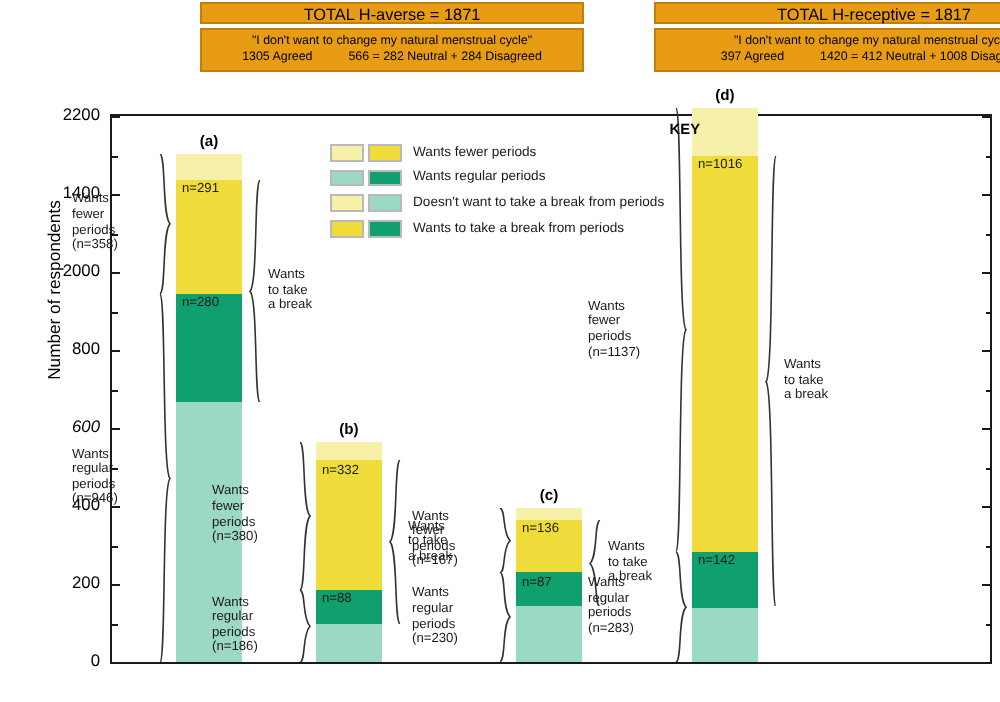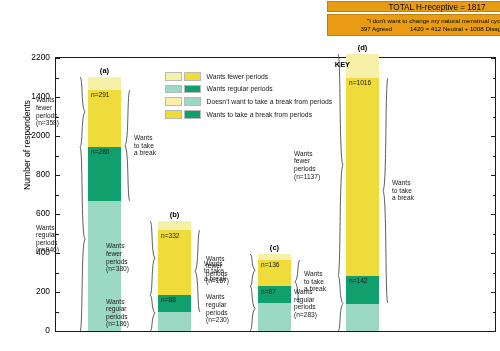--- a/index.html
+++ b/index.html
@@ -84,41 +84,51 @@
   .sw2{margin-left:1.5px;}
   .key-lab{font-size:6.8px;color:#1a1a1a;margin-left:6px;white-space:nowrap;}
 </style>
 </head>
 <body>
 
 <div id="root">
 
   <div class="banner-row">
 
+    <div class="banner" id="banner0" style="left:0px;width:192px;">
+      <div class="title">TOTAL H-averse = 1871</div>
+      <div class="sub">
+        <div class="l1">"I don't want to change my natural menstrual cycle"</div>
+        <div class="l2">
+          <span>1305 Agreed</span>
+          <span>566 = 282 Neutral + 284 Disagreed</span>
+        </div>
+      </div>
+    </div>
 
     <div class="banner" id="banner1" style="left:200px;width:220px;margin-left:27px;">
       <div class="title">TOTAL H-receptive = 1817</div>
       <div class="sub">
         <div class="l1">"I don't want to change my natural menstrual cycle"</div>
         <div class="l2">
           <span>397 Agreed</span>
           <span>1420 = 412 Neutral + 1008 Disagreed</span>
         </div>
       </div>
     </div>
   </div>
 
   <div style="position:absolute;left:-38px;top:140px;width:130px;text-align:center;
               transform:rotate(-90deg);font-size:8.6px;color:#000;white-space:nowrap;">Number of respondents</div>
 
   <div id="ylabels">
       <div style="position: absolute; left: 22px; width: 28px; text-align: right; font-size: 8.4px; color: rgb(0, 0, 0); top: 325px;">0</div>
       <div style="position: absolute; left: 22px; width: 28px; text-align: right; font-size: 8.4px; color: rgb(0, 0, 0); top: 286px;">200</div>
       <div style="position: absolute; left: 22px; width: 28px; text-align: right; font-size: 8.4px; color: rgb(0, 0, 0); top: 247px;">400</div>
-      <div style="position: absolute; left: 22px; width: 28px; text-align: right; font-size: 8.4px; color: rgb(0, 0, 0); top: 208px;">600</div>
+      <div style="position: absolute; left: 22px; width: 28px; text-align: right; font-size: 8.4px; color: rgb(0, 0, 0); top: 208px; font-style: italic;">600</div>
       <div style="position: absolute; left: 22px; width: 28px; text-align: right; font-size: 8.4px; color: rgb(0, 0, 0); top: 169px;">800</div>
       <div style="position: absolute; left: 22px; width: 28px; text-align: right; font-size: 8.4px; color: rgb(0, 0, 0); top: 130px;">2000</div>
       <div style="position: absolute; left: 22px; width: 28px; text-align: right; font-size: 8.4px; color: rgb(0, 0, 0); top: 91px;">1400</div>
       <div style="position: absolute; left: 22px; width: 28px; text-align: right; font-size: 8.4px; color: rgb(0, 0, 0); top: 52px;">2200</div>
     </div>
 
   <div class="plot-frame">
     <div id="ticks">
         <div class="tick ytick-major" style="top: 273px; left: 0px;"></div>
         <div class="tick ytick-major-r" style="top: 273px; right: 0px;"></div>

